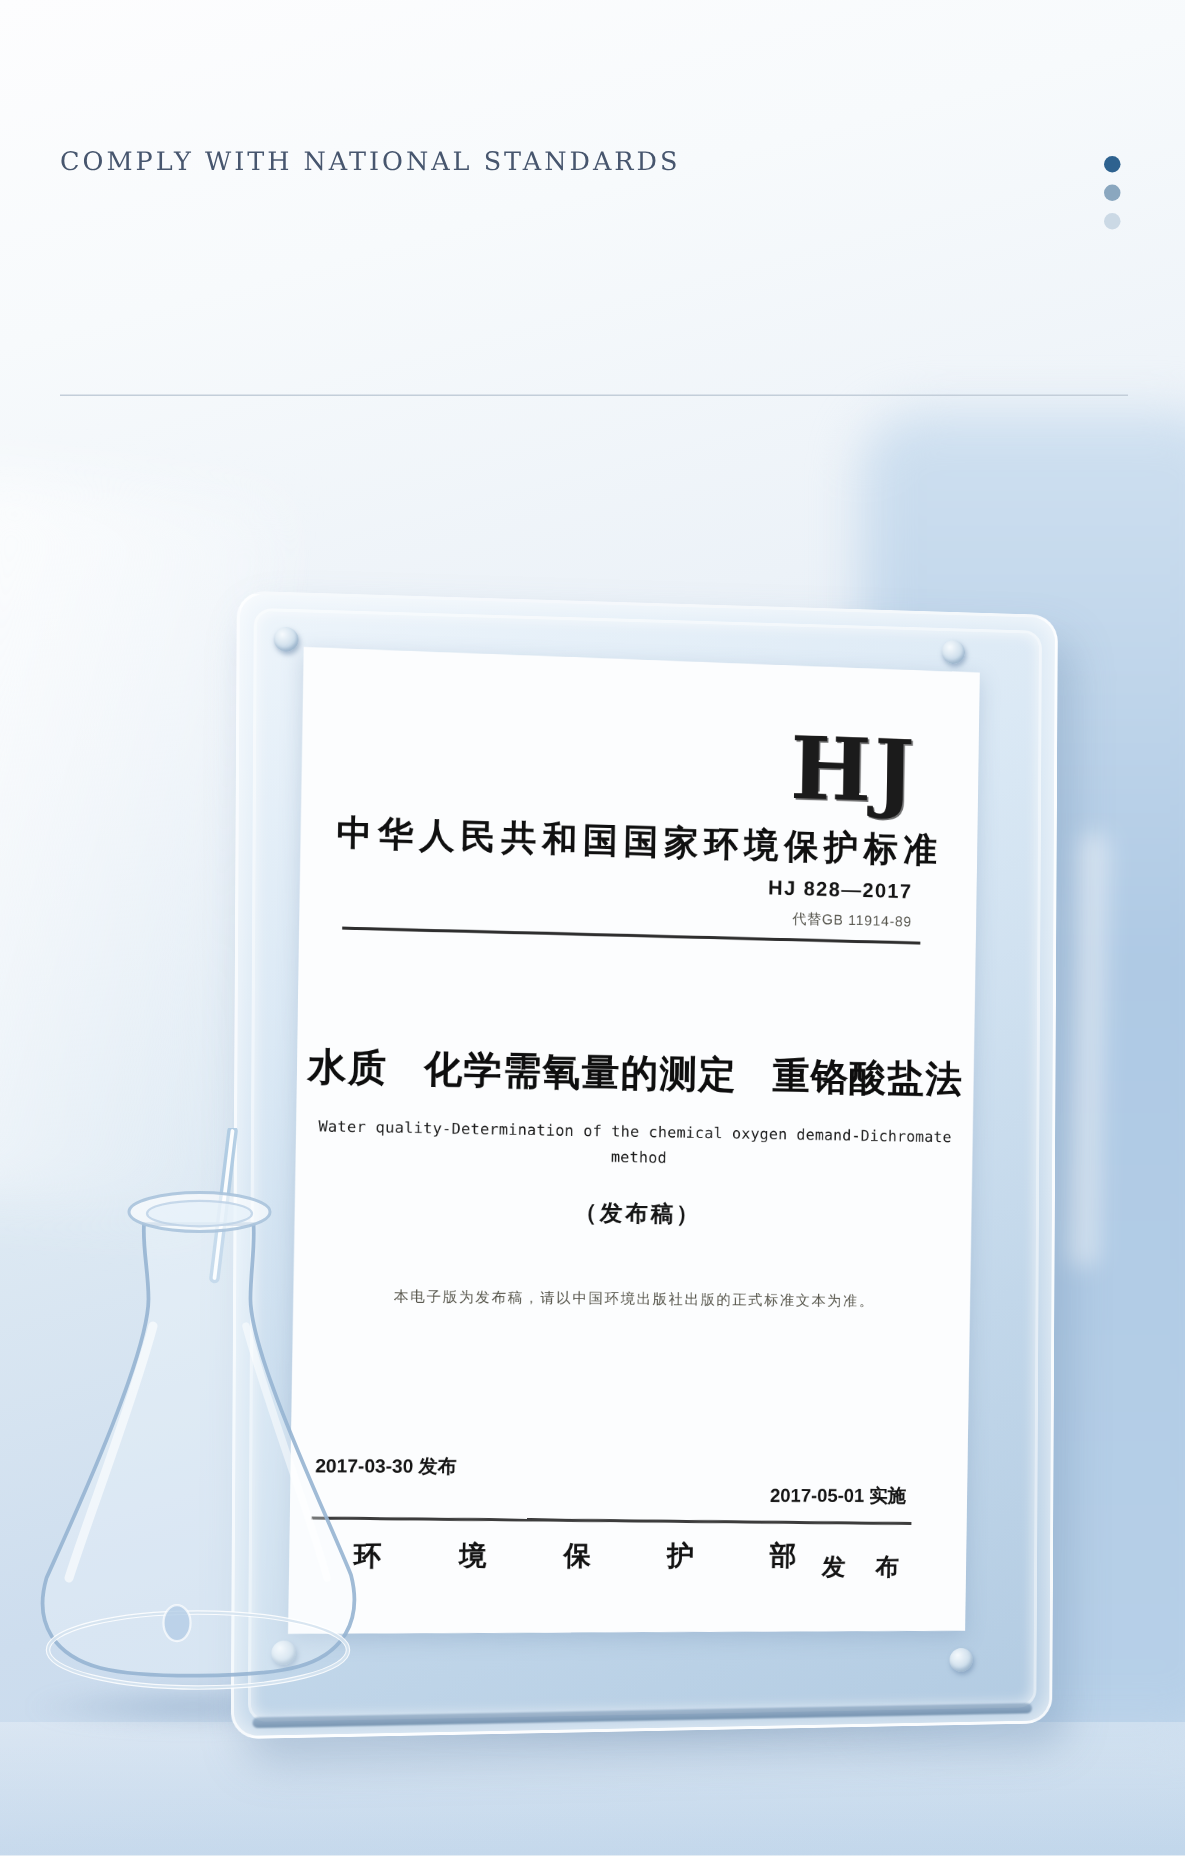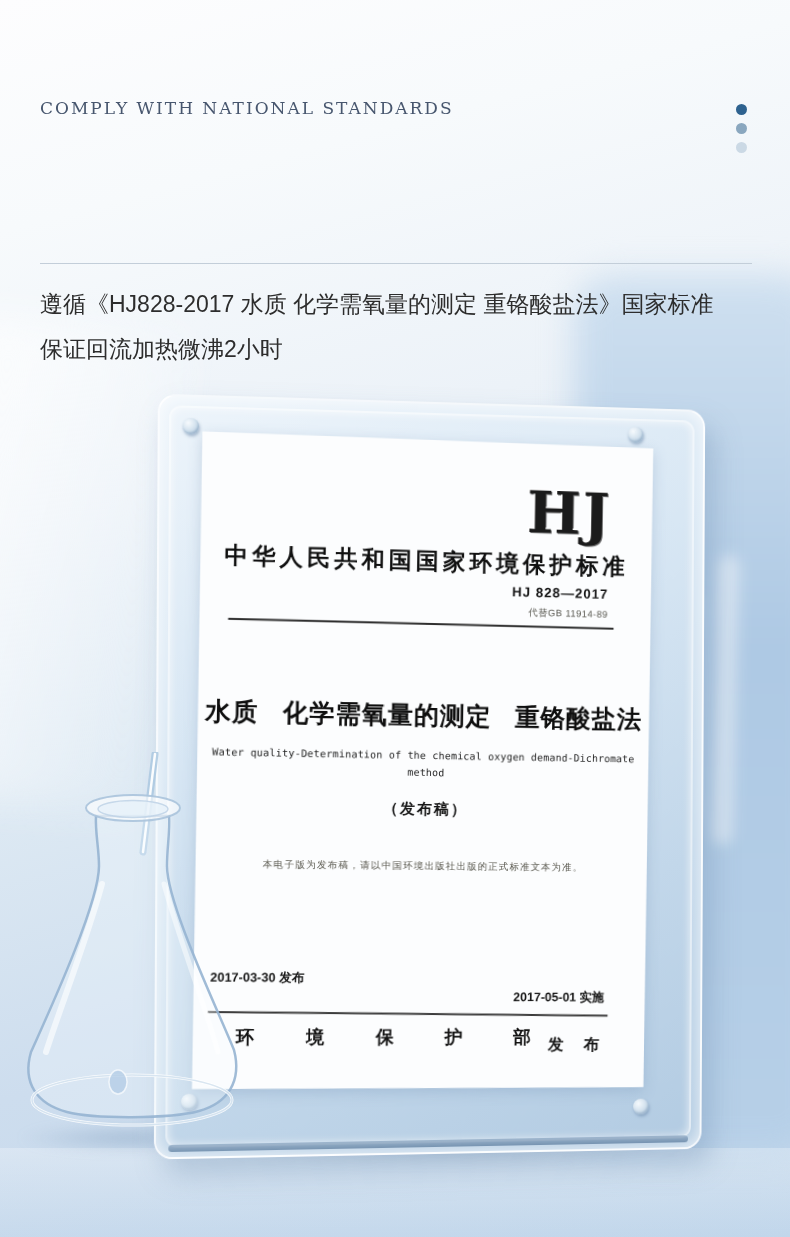--- a/index.html
+++ b/index.html
@@ -109,24 +109,20 @@
   <div class="frame-shadow"></div>
   <div class="flask-shadow"></div>
 
   <div class="eyebrow">COMPLY WITH NATIONAL STANDARDS</div>
   <div class="dots">
     <span></span>
     <span></span>
     <span></span>
   </div>
   <div class="divider"></div>
-  <div class="desc">
-    <div>遵循《HJ828-2017 水质 化学需氧量的测定 重铬酸盐法》国家标准</div>
-    <div>保证回流加热微沸2小时</div>
-  </div>
 
   <div class="frame">
     <div class="frame-bevel"></div>
     <div class="frame-base-edge"></div>
     <div class="screw tl"></div>
     <div class="screw tr"></div>
     <div class="screw bl"></div>
     <div class="screw br"></div>
 
     <div class="paper">

